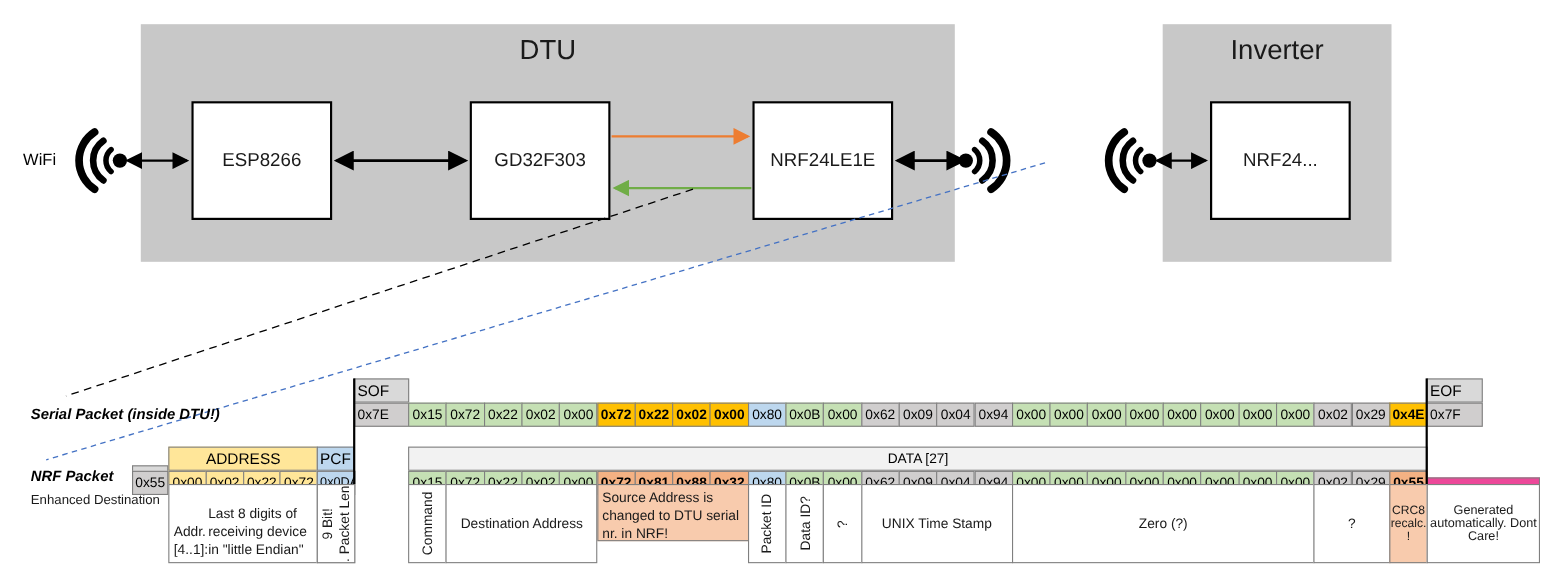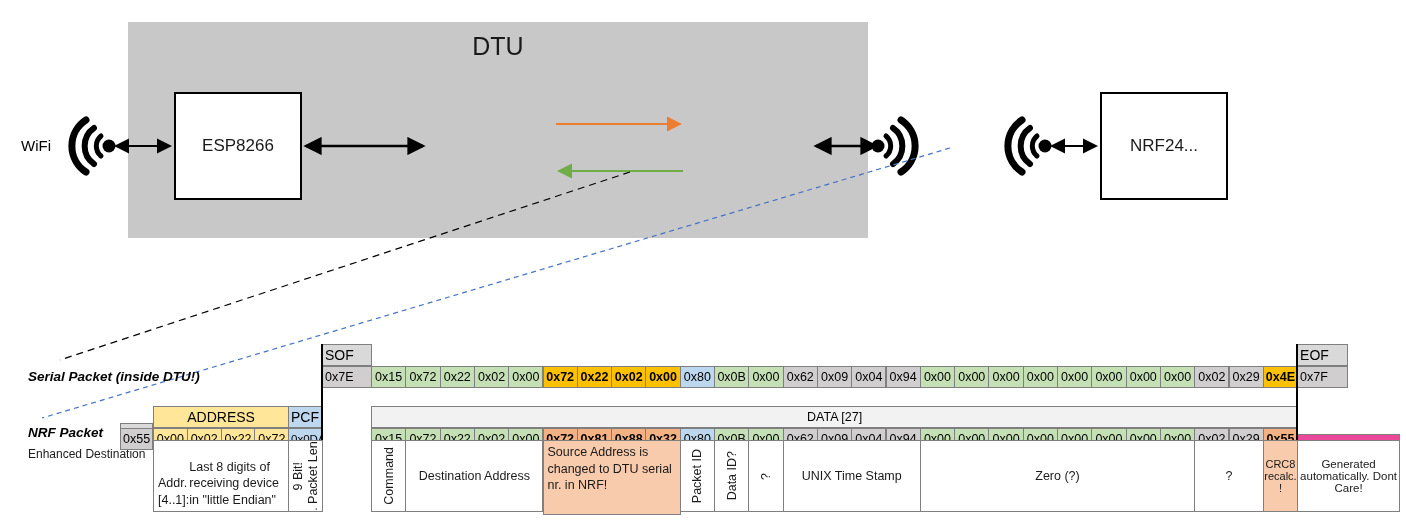--- a/index.html
+++ b/index.html
@@ -108,23 +108,32 @@
 </style>
 </head>
 <body>
 
 <div class="stage">
 
   <div class="devbox" style="left:128px; top:22px; width:740px; height:216px;">
     <div class="devbox-title">DTU</div>
   </div>
 
+  <div class="devbox" style="left:1057px; top:22px; width:208px; height:216px;">
+    <div class="devbox-title">Inverter</div>
+  </div>
 
   <div class="chip" style="left:174px; top:92px; width:128px; height:108px;">
     <span>ESP8266</span>
+  </div>
+  <div class="chip" style="left:427px; top:92px; width:128px; height:108px;">
+    <span>GD32F303</span>
+  </div>
+  <div class="chip" style="left:684px; top:92px; width:128px; height:108px;">
+    <span>NRF24LE1E</span>
   </div>
   <div class="chip" style="left:1100px; top:92px; width:128px; height:108px;">
     <span>NRF24...</span>
   </div>
 
   <div class="wifi-label" style="left:21px; top:137px;">WiFi</div>
 
   <svg class="arrowlayer" viewBox="0 0 1406 523">
     <defs>
       <marker id="abk" markerWidth="7" markerHeight="7" refX="6" refY="3.5" orient="auto">
@@ -267,21 +276,21 @@
         <span>Addr.[0]</span>
       </div>
       <div class="vert two" style="left: 288px; top: 440px; width: 35px; height: 72px;">
         <span>9 Bit!</span>
         <span>Inc. Packet Length</span>
       </div>
       <div class="vert" style="left: 371px; top: 440px; width: 35.3px; height: 72px;">
         <span>Command</span>
       </div>
       <div class="annot" style="left: 405.3px; top: 440px; width: 138.2px; height: 72px;">Destination Address</div>
-      <div class="annot left sal" style="left: 542.5px; top: 440px; width: 138.2px; height: 75px; align-items: flex-start;">Source Address is changed to DTU serial nr. in NRF!</div>
+      <div class="annot left sal" style="left: 542.5px; top: 440px; width: 138.2px; height: 52px; align-items: flex-start;">Source Address is changed to DTU serial nr. in NRF!</div>
       <div class="vert" style="left: 679.7px; top: 440px; width: 35.3px; height: 72px;">
         <span>Packet ID</span>
       </div>
       <div class="vert" style="left: 714px; top: 440px; width: 35.3px; height: 72px;">
         <span>Data ID?</span>
       </div>
       <div class="vert" style="left: 748.3px; top: 440px; width: 35.3px; height: 72px;">
         <span>?</span>
       </div>
       <div class="annot" style="left: 782.6px; top: 440px; width: 138.2px; height: 72px;">UNIX Time Stamp</div>

